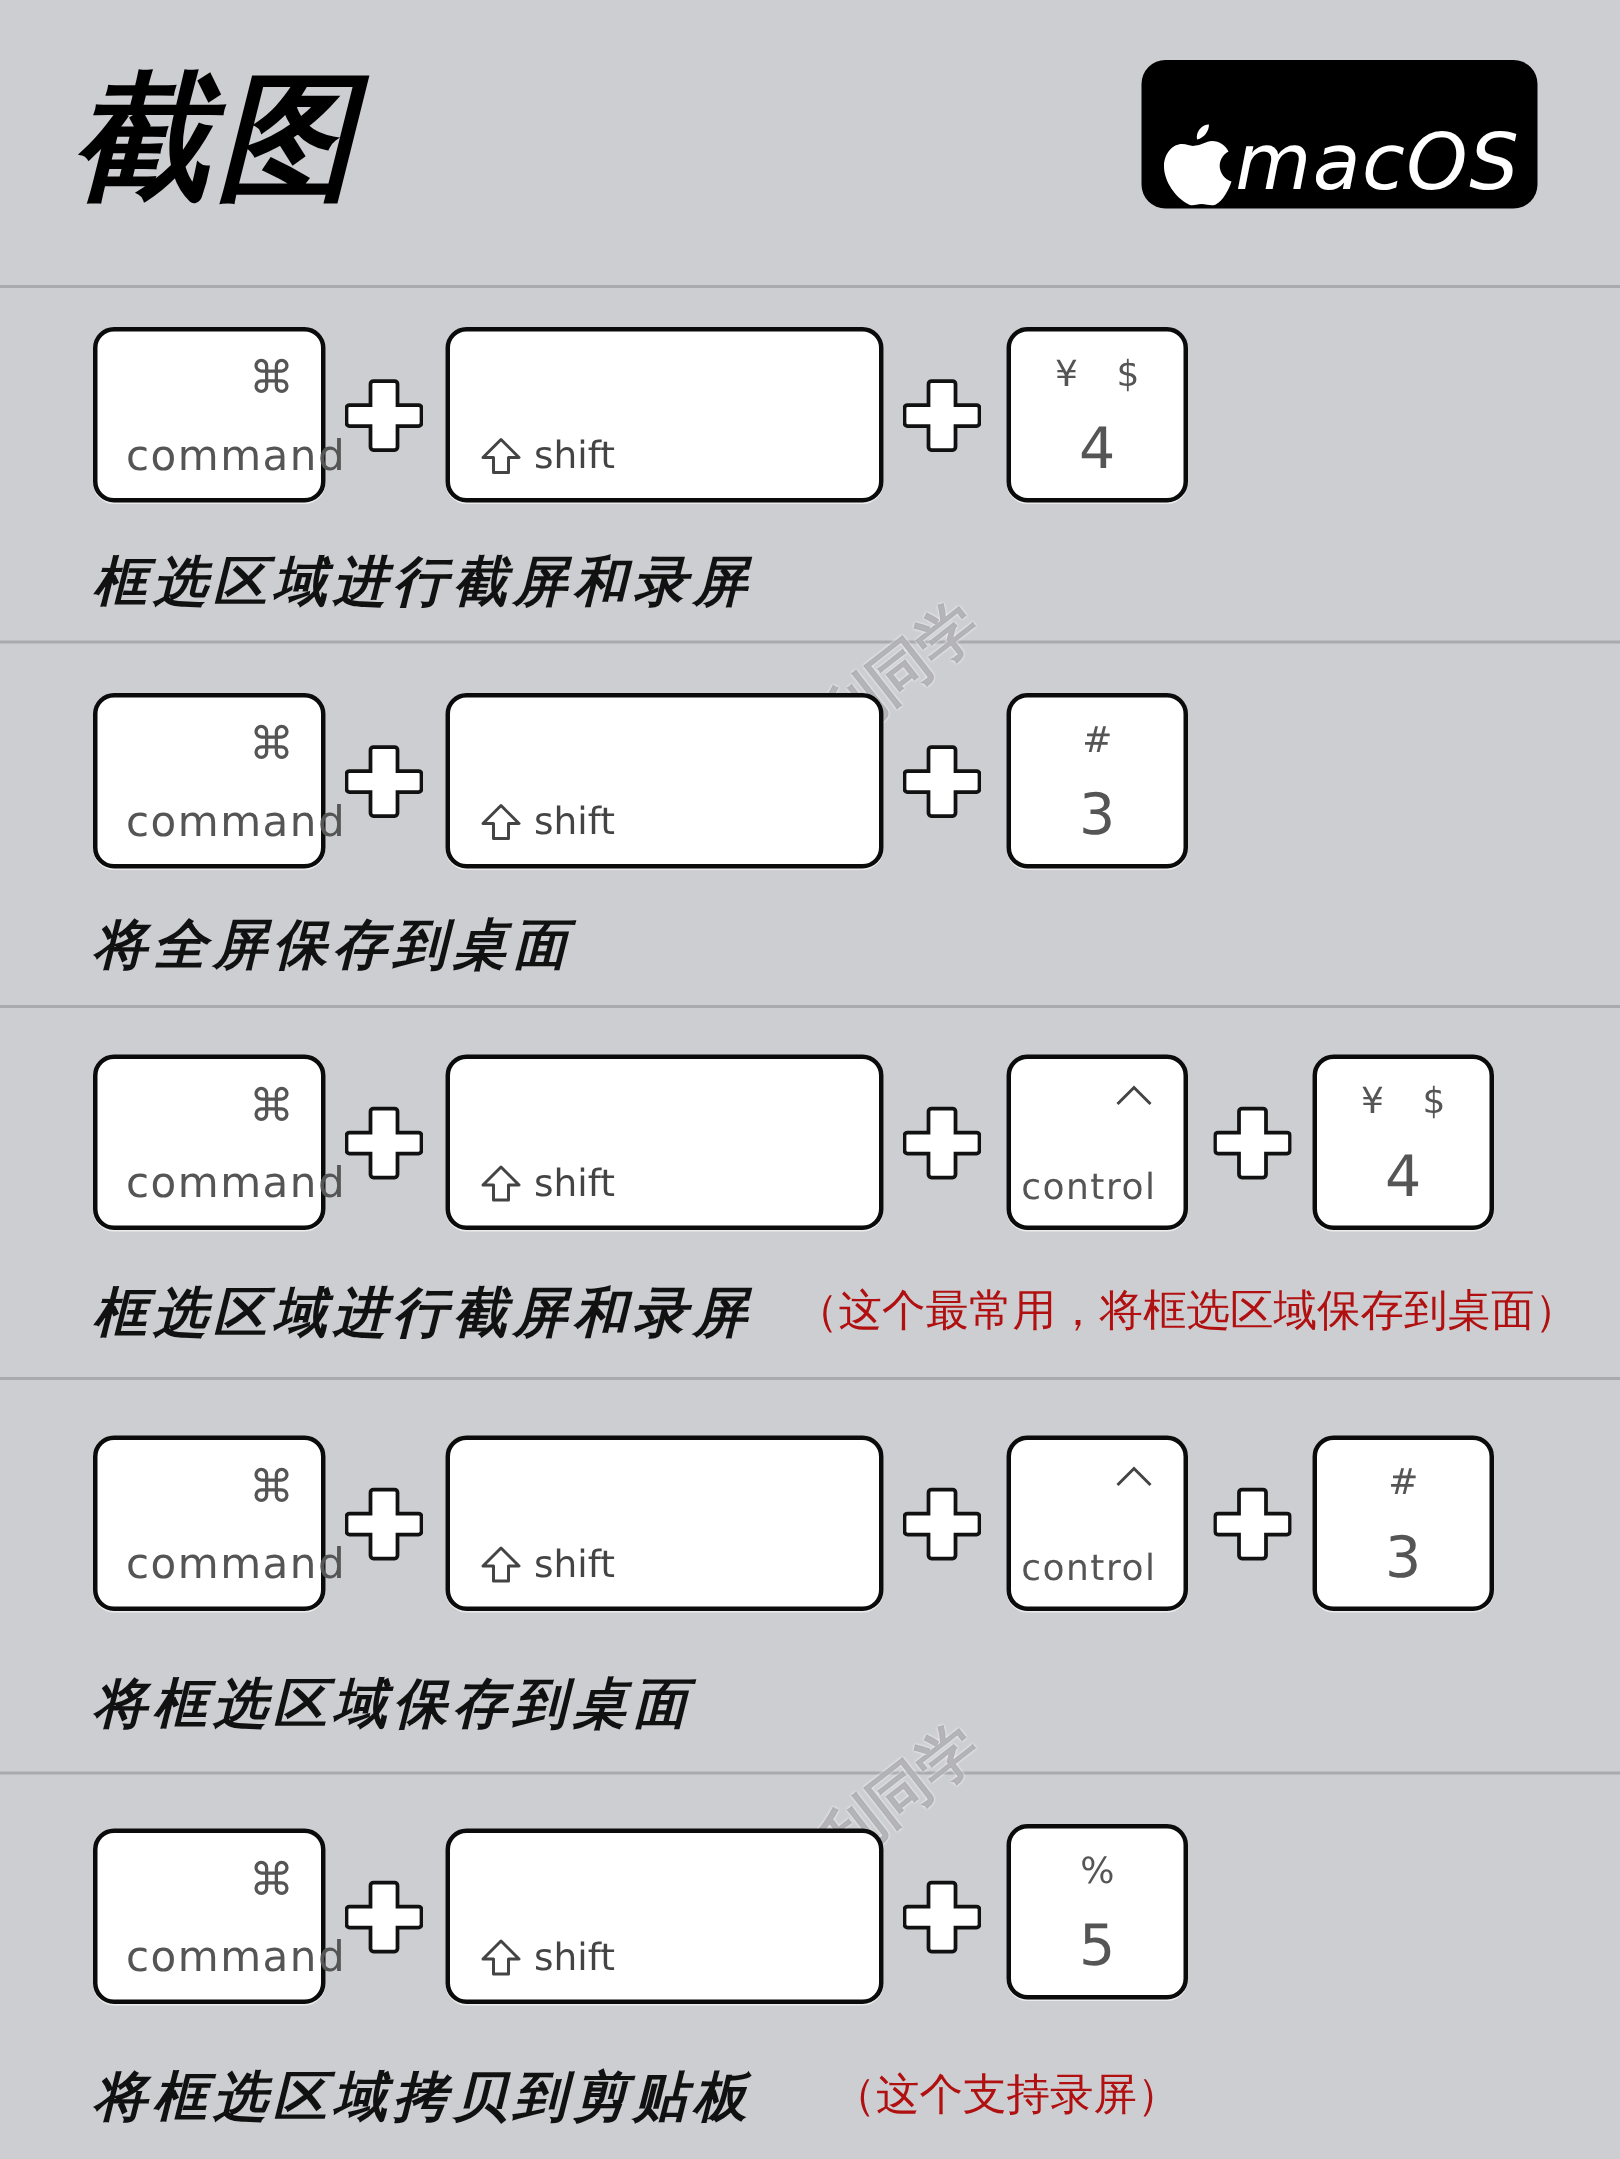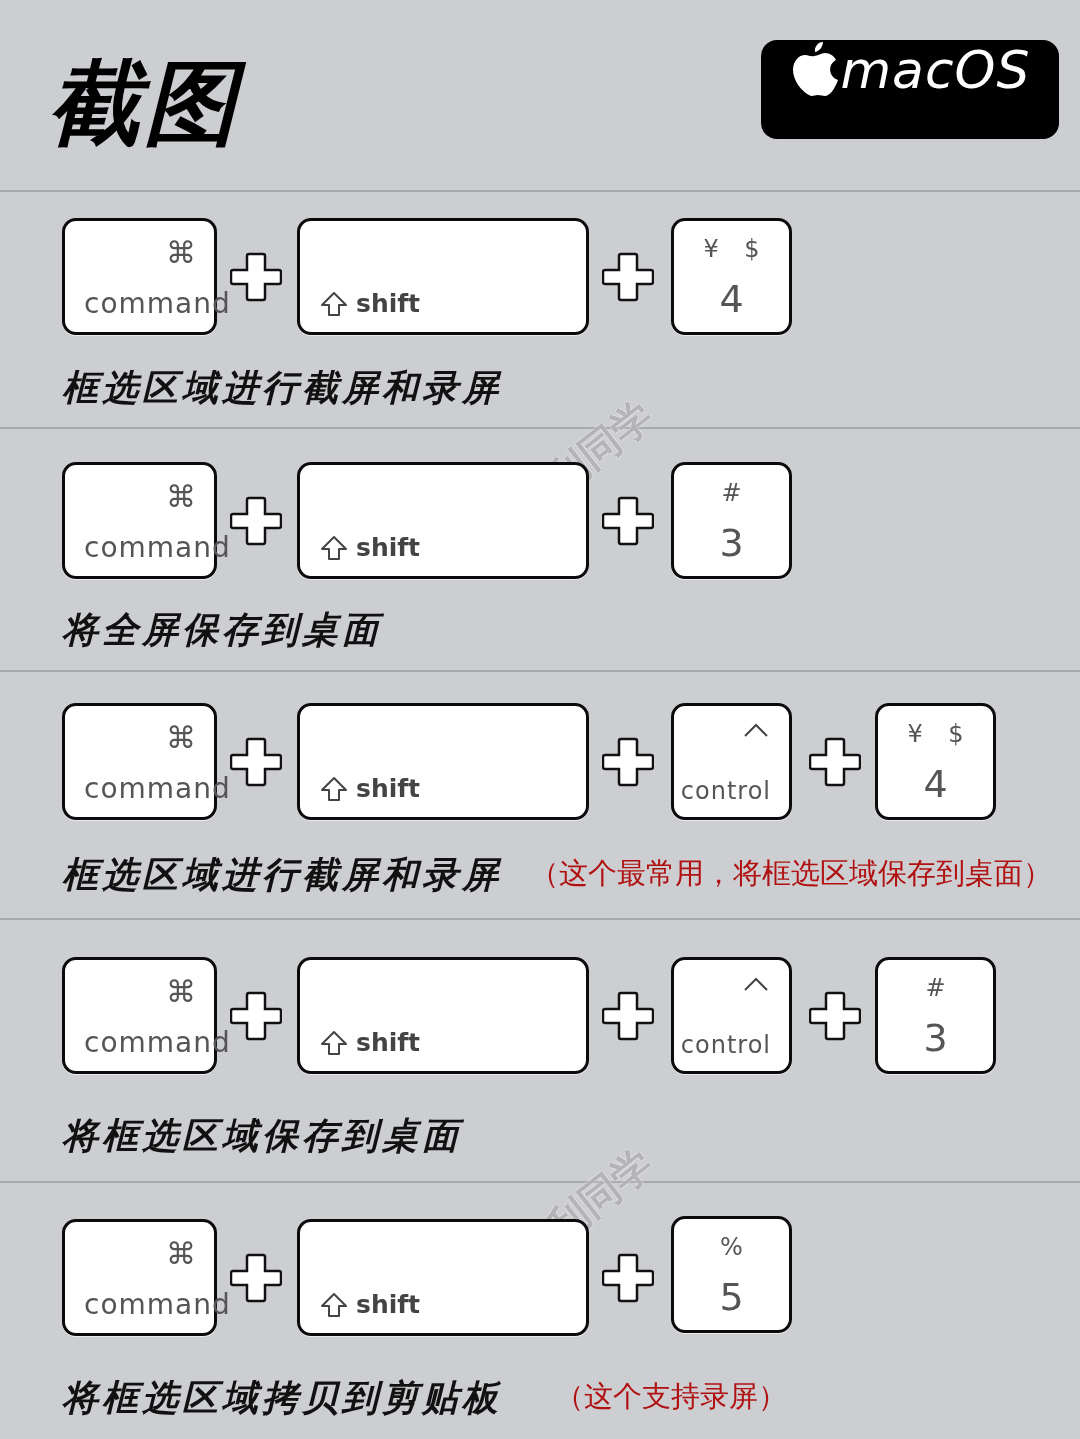--- a/index.html
+++ b/index.html
@@ -7,26 +7,25 @@
     width:1080px; height:1439px; overflow:hidden;
     background:#cdced2;
     font-family:"DejaVu Sans", sans-serif;
     position:relative;
   }
   .title {
     position:absolute; left:48px; top:30px;
     font-size:92px; font-weight:900; color:#000;
     font-style:italic; letter-spacing:4px;
     font-family:"DejaVu Sans", sans-serif;
-    margin-top:12px;
   }
   .badge {
-    position:absolute; left:761px; top:40px; width:298px; height:99px;
+    position:absolute; left:761px; top:40px; width:264px; height:99px;
     background:#000; border-radius:16px;
-    display:flex; align-items:flex-start; justify-content:center; gap:1px;
+    display:flex; align-items:flex-end; justify-content:center; gap:1px;
     color:#fff;
   }
   .badge .apple { width:50px; height:58px; }
   .badge .os {
     font-size:52px; font-style:italic; font-family:"DejaVu Sans", sans-serif;
     letter-spacing:1px; color:#fff;
   }
   .divider {
     position:absolute; left:0; width:1080px; height:2px; background:#a9aaad;
   }
@@ -42,21 +41,21 @@
   }
   .key .label-bl {
     position:absolute; left:19px; bottom:12px; font-size:28px; color:#555;
     letter-spacing:1px;
   }
   .key .label-br {
     position:absolute; right:18px; bottom:12px; font-size:24px; color:#555; letter-spacing:1px;
   }
   .key .shiftlbl {
     position:absolute; left:20px; bottom:14px; font-size:25px; color:#444;
-    display:flex; align-items:center; gap:8px;font-weight:bold;
+    display:flex; align-items:center; gap:8px;
   }
   .key .top-c {
     position:absolute; left:0; right:0; top:14px; text-align:center;
     font-size:24px; color:#555; word-spacing:18px;
   }
   .key .main-c {
     position:absolute; left:0; right:0; top:56px; text-align:center;
     font-size:38px; color:#555;
   }
   .key .caret {

